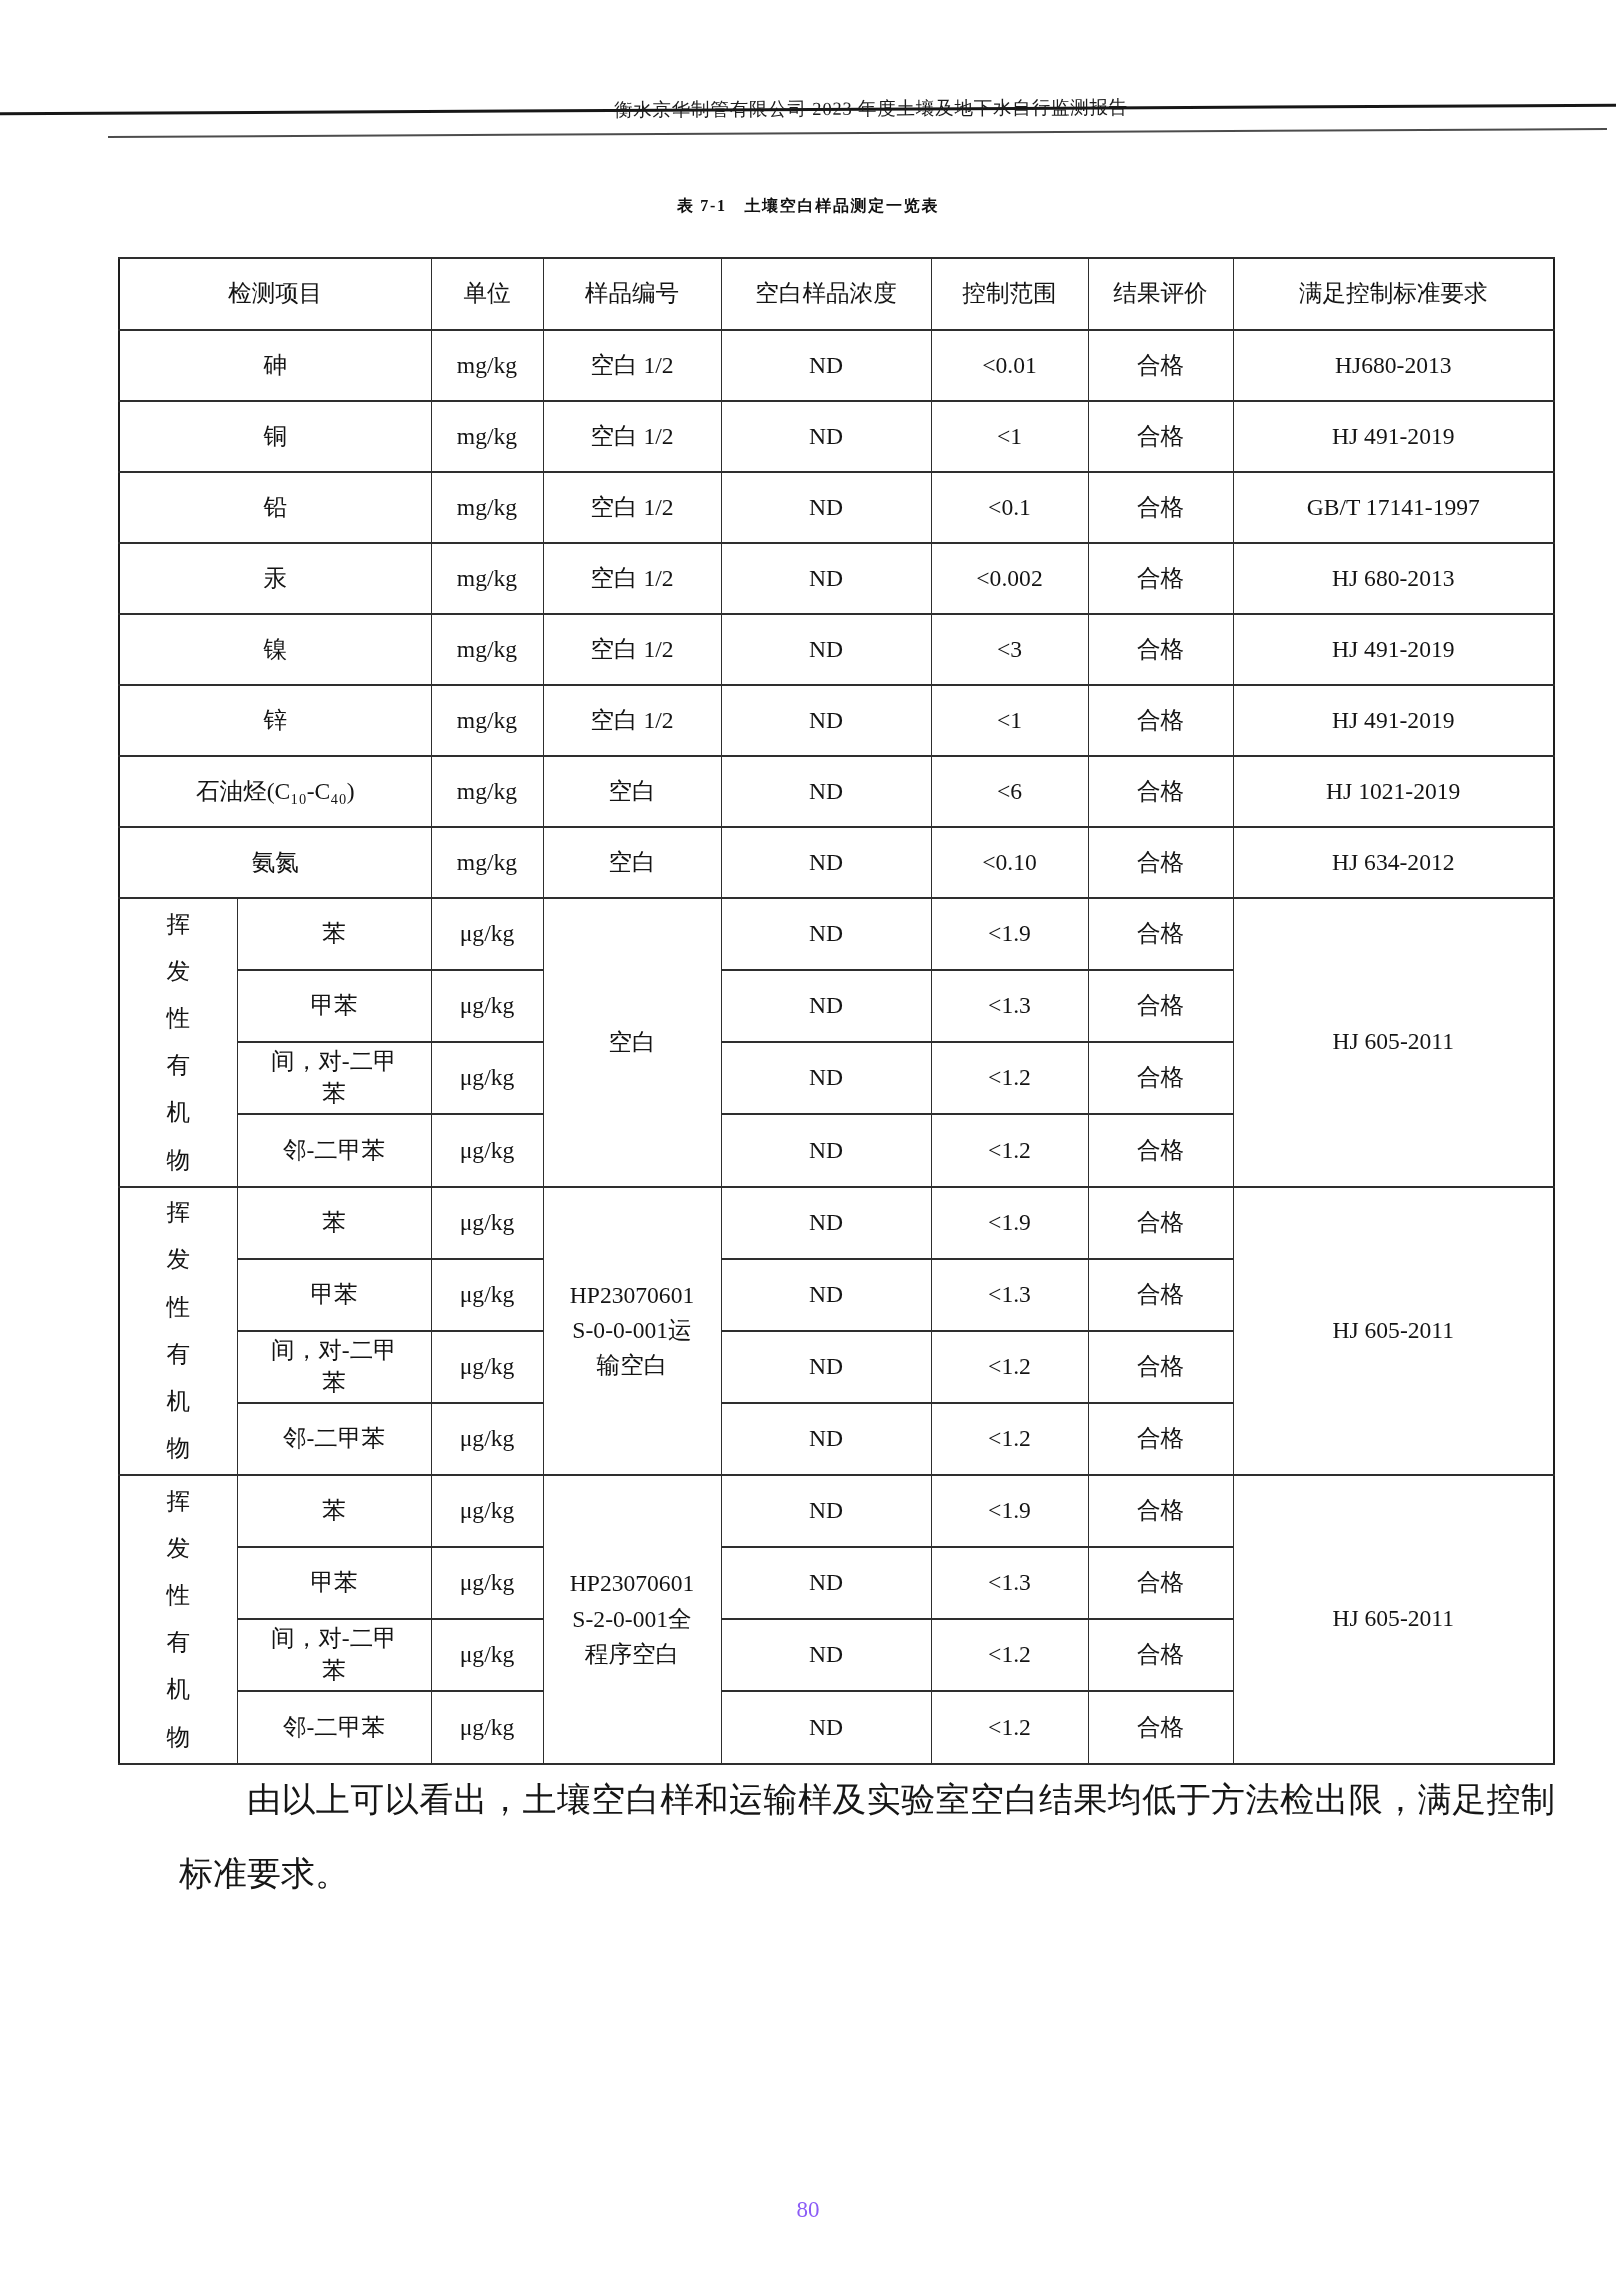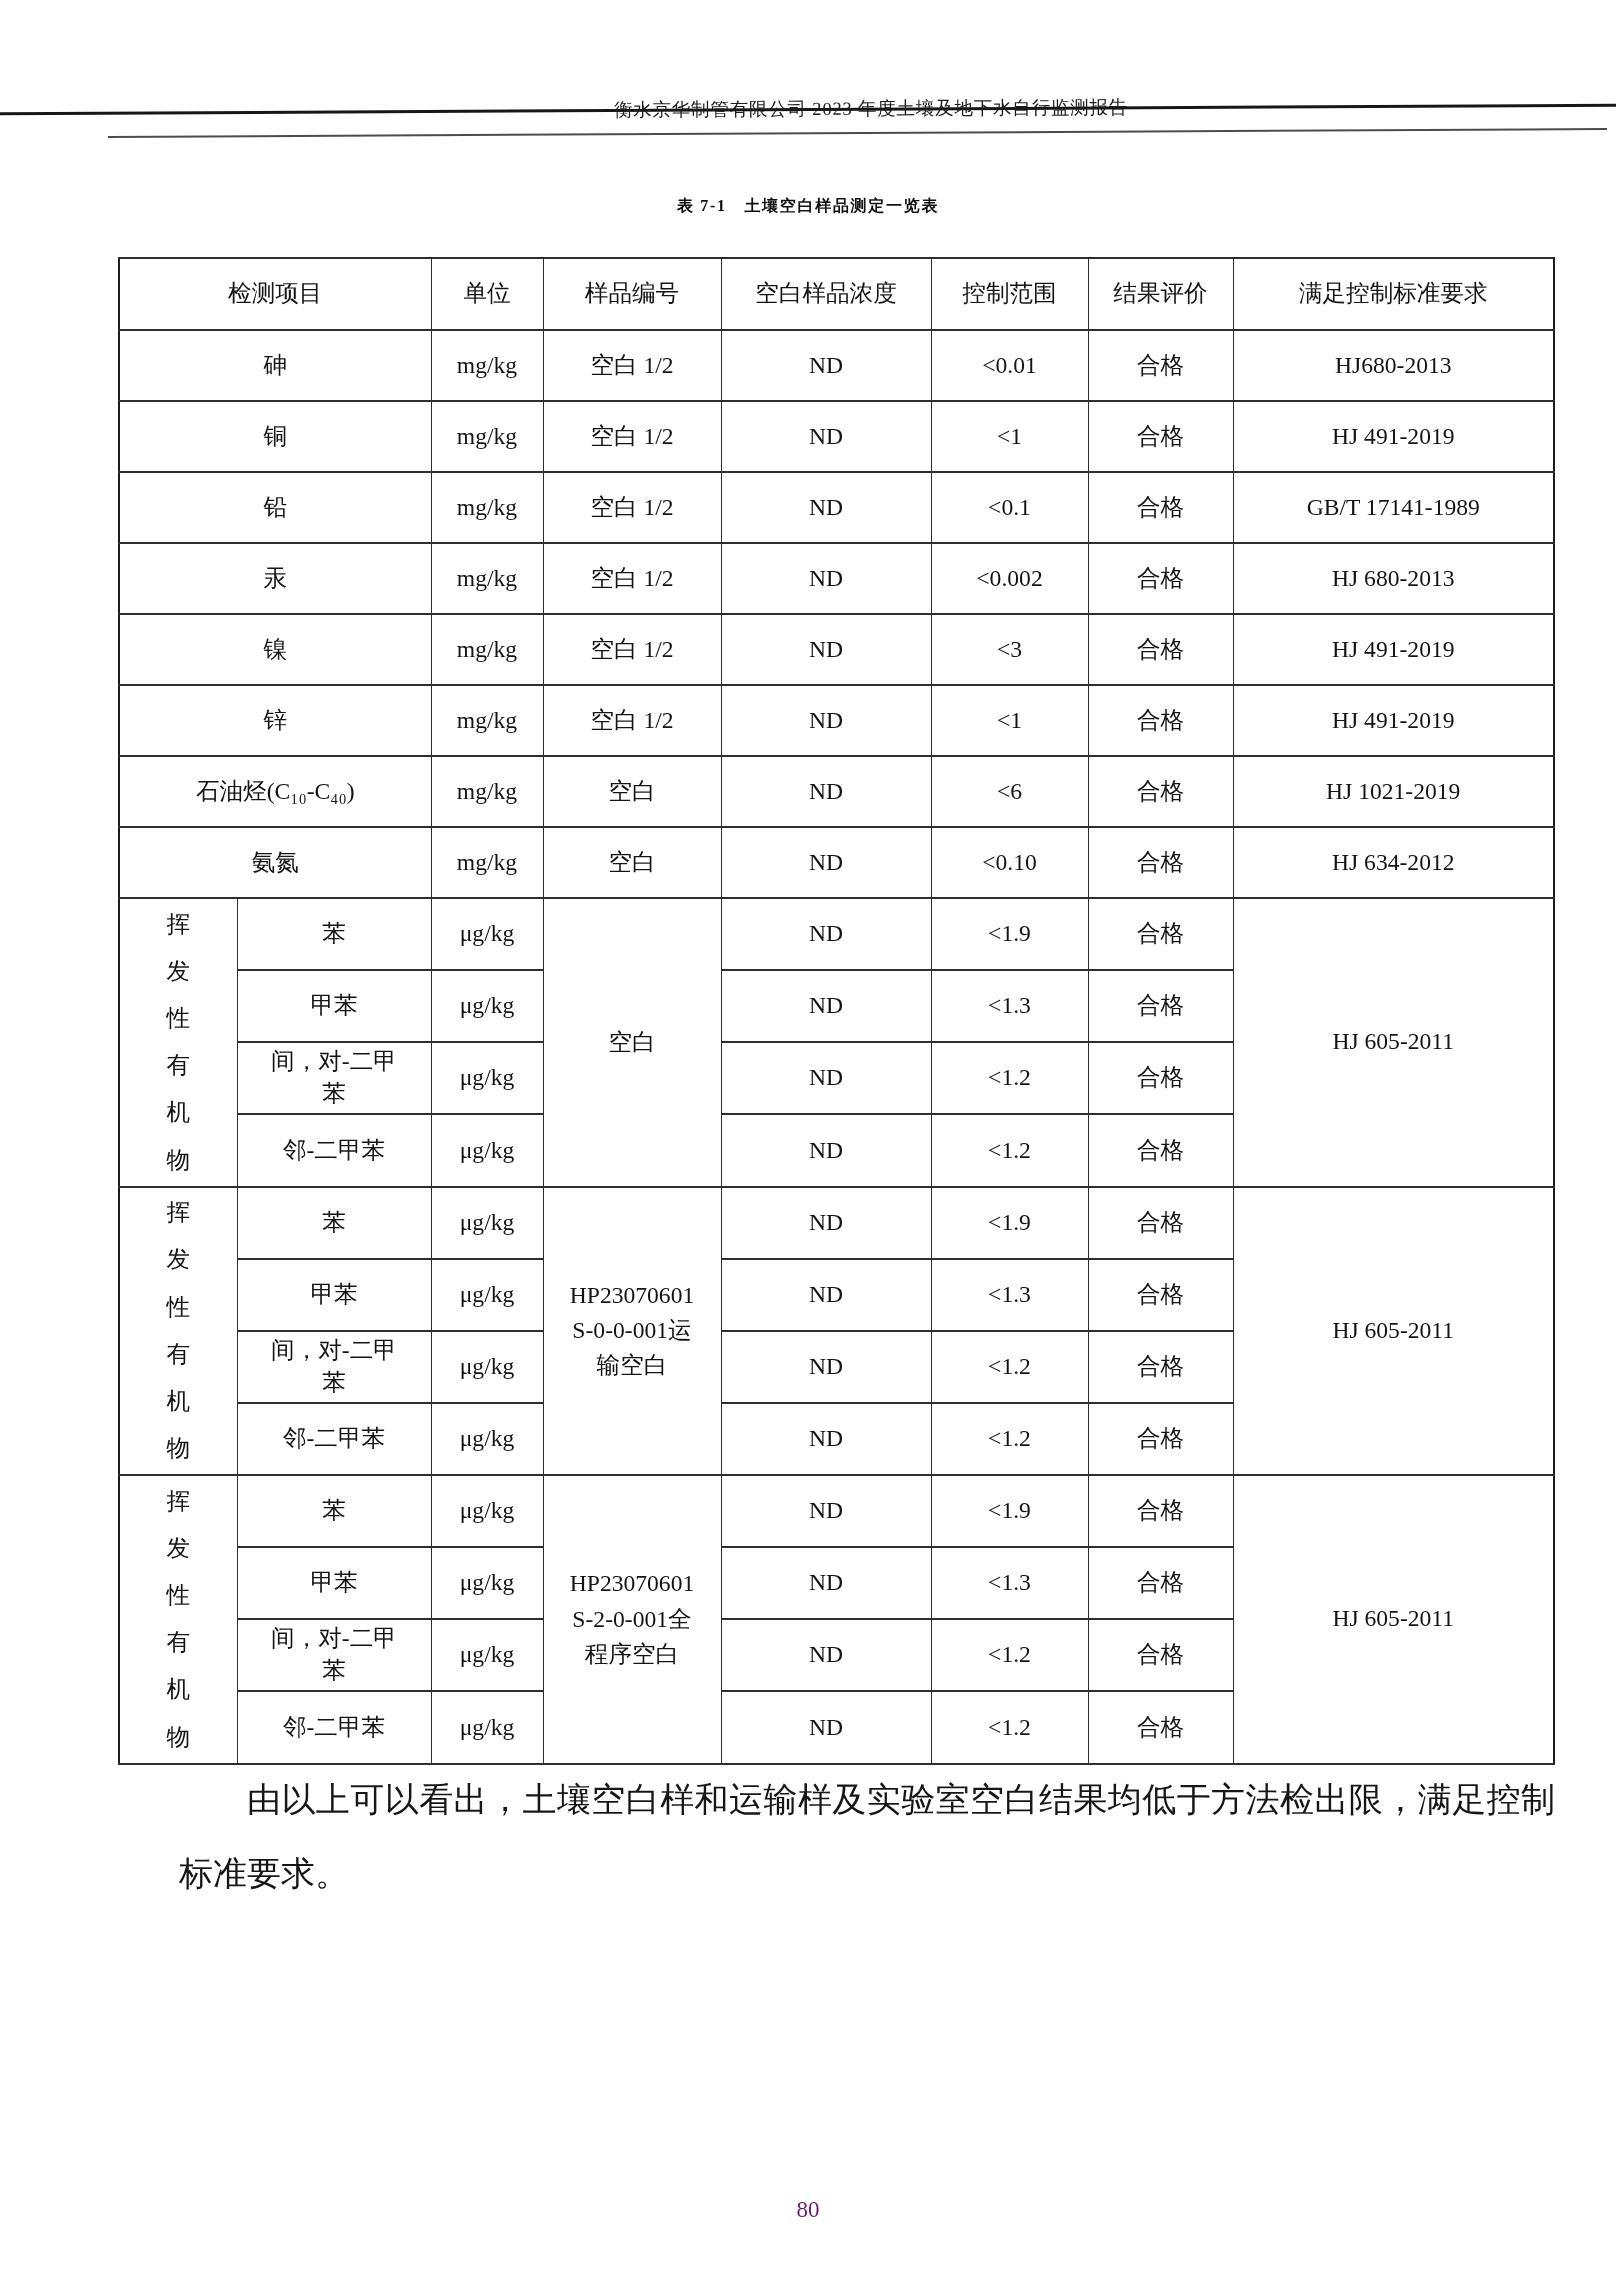--- a/index.html
+++ b/index.html
@@ -67,21 +67,21 @@
   
   .closing {
     position:absolute; top:1763px; left:179px; width:1376px;
     font-size:34px; line-height:74px;
     text-align:justify; text-indent:2em; color:#161616;
   }
 
   
   .page-number {
     position:absolute; top:2197px; left:0; width:1616px;
-    text-align:center; font-size:23px; color:#701a75;
+    text-align:center; font-size:23px; color:#8b5cf6;
   }
 </style>
 </head>
 <body>
 
 <div class="page">
 
   <div class="header-rule-thick"></div>
   <div class="header-rule-thin"></div>
   <div class="header-text">衡水京华制管有限公司 2023 年度土壤及地下水自行监测报告</div>
@@ -131,21 +131,21 @@
       <td>HJ 491-2019</td>
     </tr>
 
     <tr class="h-simple">
       <td colspan="2">铅</td>
       <td>mg/kg</td>
       <td>空白 1/2</td>
       <td>ND</td>
       <td>&lt;0.1</td>
       <td>合格</td>
-      <td>GB/T 17141-1989</td>
+      <td>GB/T 17141-1997</td>
     </tr>
 
     <tr class="h-simple">
       <td colspan="2">汞</td>
       <td>mg/kg</td>
       <td>空白 1/2</td>
       <td>ND</td>
       <td>&lt;0.002</td>
       <td>合格</td>
       <td>HJ 680-2013</td>

